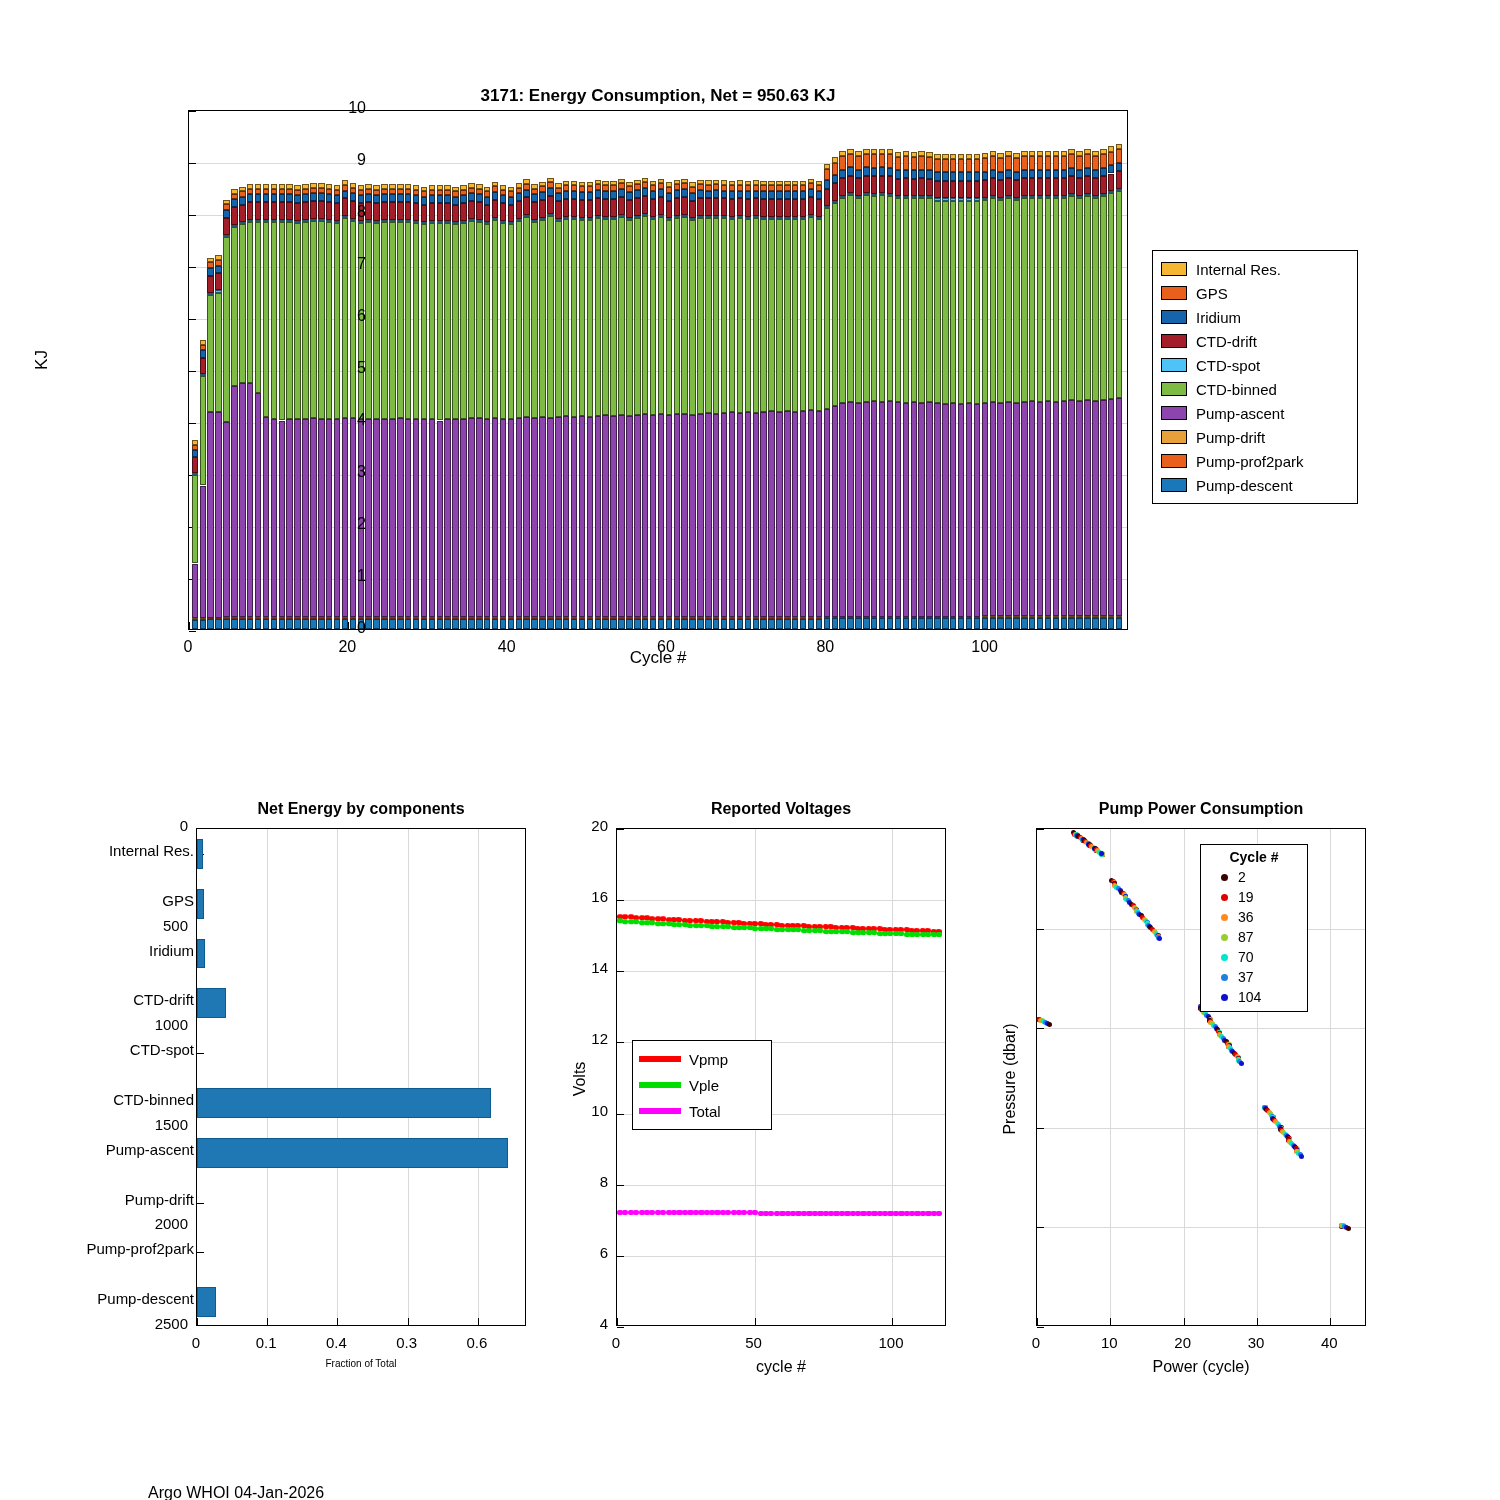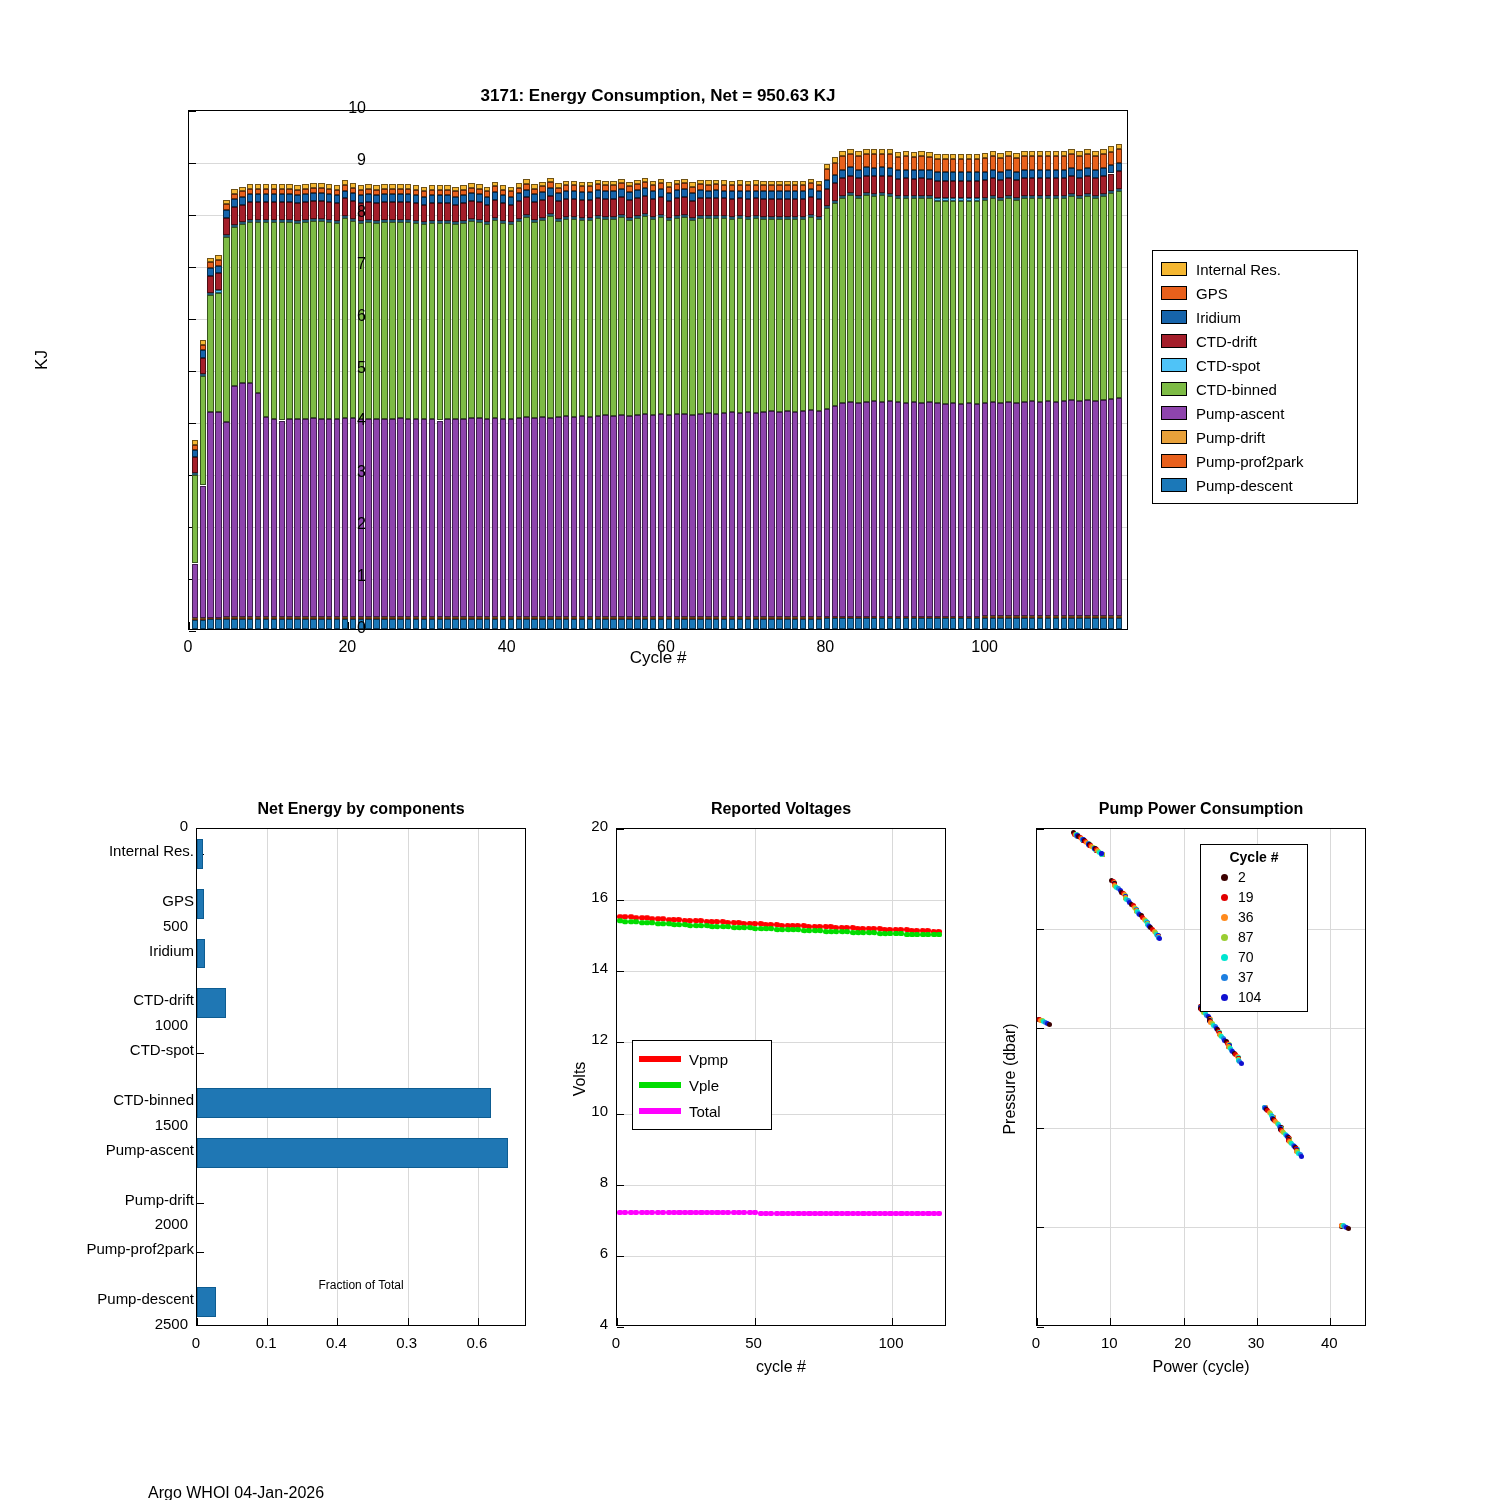--- a/index.html
+++ b/index.html
@@ -35,21 +35,21 @@
   .panel-title{font-weight:bold;text-align:center;font-size:16px;}
   .axis-box{position:absolute;border:1px solid #000;box-sizing:border-box;background:#fff;}
   .vgrid{position:absolute;top:0;height:100%;width:1px;background:#d9d9d9;}
   .hgrid{position:absolute;left:0;width:100%;height:1px;background:#d9d9d9;}
 
   
   #p1-box{left:196px;top:828px;width:330px;height:498px;}
   .hbar{position:absolute;left:0;background:#1f77b4;border:1px solid #0d5c91;box-sizing:border-box;}
   .p1-cat{position:absolute;right:1306px;width:150px;text-align:right;font-size:15px;}
   #p1-title{left:196px;top:800px;width:330px;}
-  #p1-xlabel{left:196px;top:1278px;width:330px;text-align:center;font-size:12px;}
+  #p1-xlabel{left:196px;top:1358px;width:330px;text-align:center;font-size:10px;}
   .p1-xt{position:absolute;font-size:15px;text-align:center;width:40px;}
 
   
   #p2-box{left:616px;top:828px;width:330px;height:498px;}
   #p2-title{left:616px;top:800px;width:330px;}
   #p2-xlabel{left:616px;top:1358px;width:330px;text-align:center;font-size:16px;}
   #p2-ylabel{left:520px;top:1070px;transform:rotate(-90deg);width:120px;text-align:center;font-size:16px;}
   .p2-yt{position:absolute;right:892px;width:40px;text-align:right;font-size:15px;}
   .p2-xt{position:absolute;font-size:15px;text-align:center;width:40px;}
   .vline{position:absolute;height:5px;border-radius:2px;}

